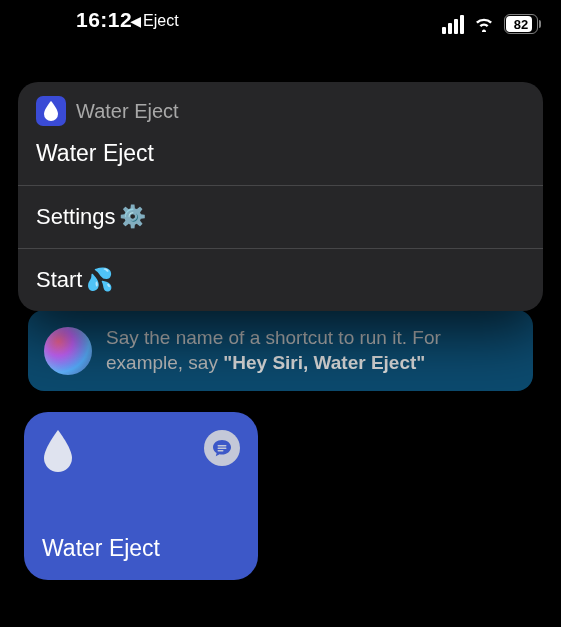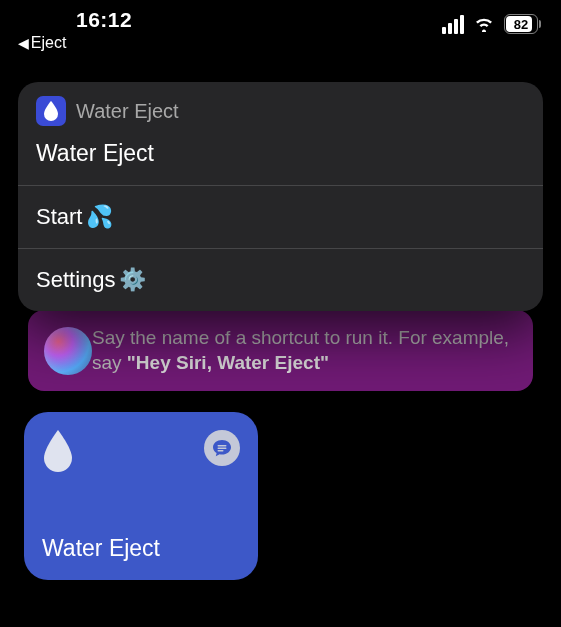--- a/index.html
+++ b/index.html
@@ -20,21 +20,21 @@
     
     .status-bar {
       display: flex;
       justify-content: space-between;
       align-items: flex-start;
       padding: 8px 20px 0 20px;
       height: 60px;
     }
     .status-left {
       display: flex;
-      flex-direction: column;
+      flex-direction: row;
     }
     .time {
       font-size: 21px;
       font-weight: 600;
       color: #fff;
       margin-left: 56px;
       letter-spacing: 0.5px;
     }
     .back-safari {
       display: flex;
@@ -109,26 +109,26 @@
       border-radius: 0 2px 2px 0;
       margin-left: 1px;
     }
     
     
     .siri-card {
       position: absolute;
       top: 310px;
       left: 28px;
       right: 28px;
-      background: #701a75;
+      background: #0c4a6e;
       border-radius: 16px;
       padding: 16px;
       display: flex;
       align-items: center;
-      gap: 0;
+      gap: 14px;
     }
     .siri-orb {
       width: 48px;
       height: 48px;
       border-radius: 50%;
       background: radial-gradient(circle at 30% 30%, #ff6b9d 0%, #c865ff 30%, #4facfe 65%, #1e3a8a 100%);
       flex-shrink: 0;
       box-shadow: inset 0 0 12px rgba(255,255,255,0.25);
     }
     .siri-text {
@@ -271,26 +271,26 @@
   <div class="card-header">
     <div class="app-icon">
       <svg class="drop-svg" width="16" height="20" viewBox="0 0 16 20">
         <path d="M8 0 C8 0 1 8 1 13 A7 7 0 0 0 15 13 C15 8 8 0 8 0 Z" fill="#fff"></path>
       </svg>
     </div>
     <div class="header-title">Water Eject</div>
   </div>
   <div class="card-title">Water Eject</div>
   <div class="menu-row">
+    <span>Settings </span>
+    <span>⚙️</span>
+  </div>
+  <div class="menu-row">
     <span>Start </span>
     <span>💦</span>
-  </div>
-  <div class="menu-row">
-    <span>Settings </span>
-    <span>⚙️</span>
   </div>
 </div>
 
 <div class="shortcut-tile">
   <div class="tile-top">
     <div>
       <svg class="tile-drop" viewBox="0 0 32 42">
         <path d="M16 0 C16 0 2 18 2 28 A14 14 0 0 0 30 28 C30 18 16 0 16 0 Z" fill="#dfe3ef"></path>
       </svg>
     </div>

